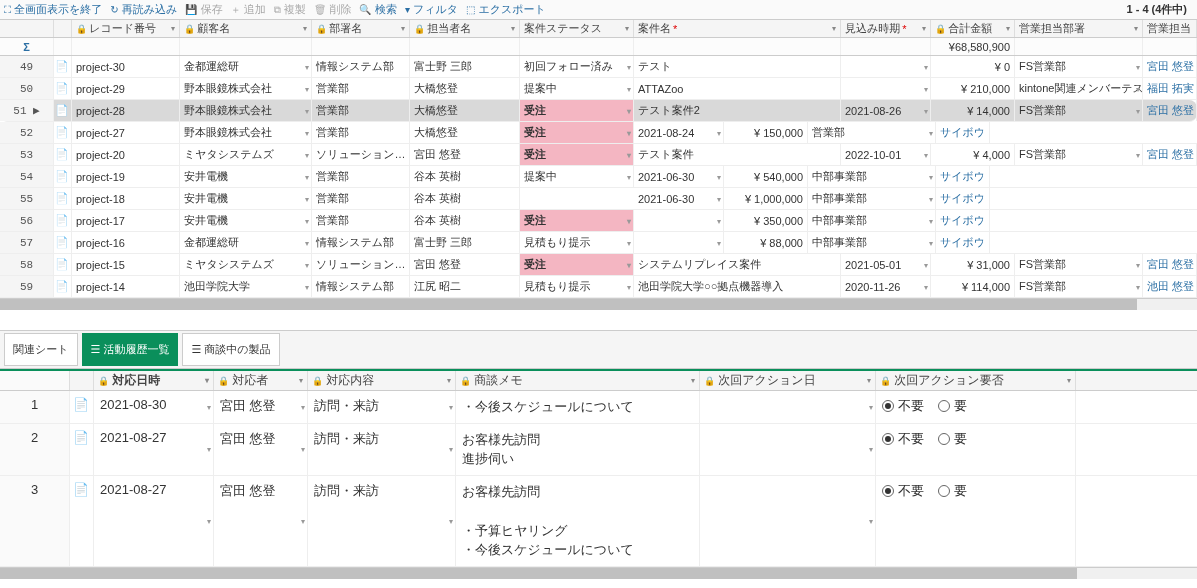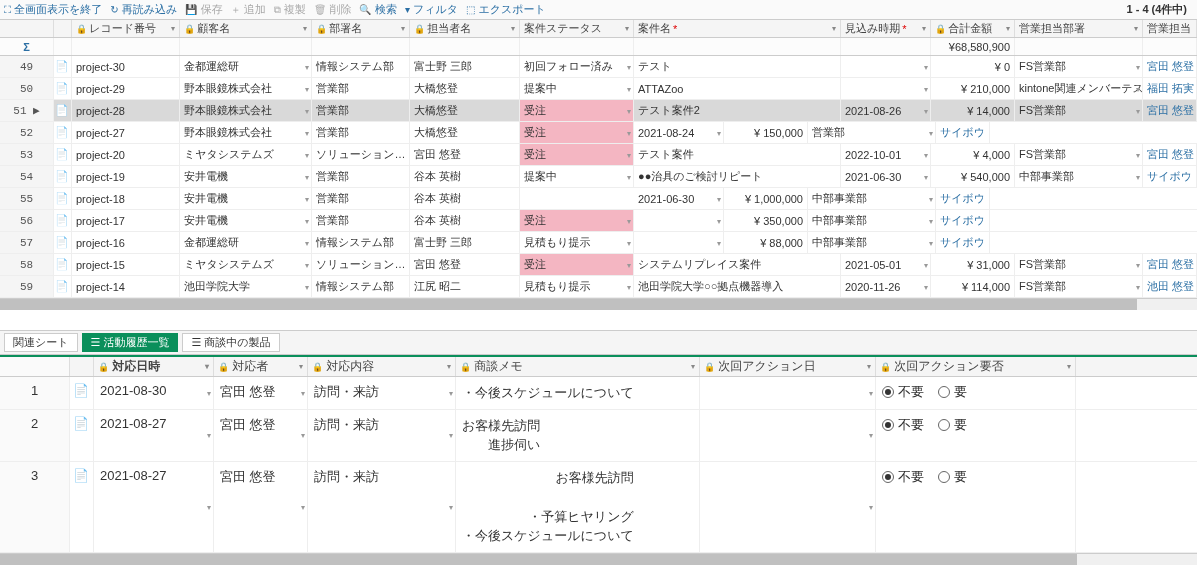--- a/index.html
+++ b/index.html
@@ -12,47 +12,47 @@
 .grid { position: relative; }
 .header-row { display: flex; border-bottom: 1px solid #ccc; background: #f5f5f5; height: 18px; }
 .header-row .cell { border-right: 1px solid #ddd; padding: 1px 4px; display: flex; align-items: center; gap: 2px; overflow: hidden; white-space: nowrap; font-size: 11px; color: #444; position: relative; }
 .lock { color: #888; font-size: 9px; }
 .dd { color: #888; font-size: 8px; margin-left: auto; }
 .req { color: #d00; }
 .sigma-row { display: flex; height: 18px; border-bottom: 1px solid #ccc; background: #fcfcfc; }
 .sigma-row .cell { border-right: 1px solid #eee; padding: 1px 4px; display:flex; align-items:center; justify-content:flex-end; }
 .sigma { color: #2b6fa4; font-weight: bold; }
 .data-row { display: flex; height: 22px; border-bottom: 1px solid #eee; }
-.data-row.sel { background: #d9d9d9; }
+.data-row.sel { background: #d9d9d9; border-radius: 8px; }
 .data-row .cell { border-right: 1px solid #eee; padding: 2px 4px; display:flex; align-items:center; overflow:hidden; white-space:nowrap; font-size: 11px; position:relative; }
 .rownum { justify-content:center; color:#555; background:#f5f5f5;font-family:Liberation Mono, monospace; }
 .iconcell { justify-content:center; color:#2b6fa4; }
 .link { color: #2b6fa4; cursor: pointer; }
 .amt { justify-content:flex-end; }
 .status { }
-.stat-pink { background: #f4b6c2; }
+.stat-pink { background: #f4b6c2; font-weight: bold; }
 .stat-green { background: #8be08b; margin-top: 28px; }
 .cdd { position:absolute; right:2px; top:50%; transform:translateY(-50%); color:#999; font-size:8px; }
 .w-rownum{width:54px}.w-icon{width:18px}.w-recno{width:108px}.w-cust{width:132px}.w-dept{width:98px}.w-owner{width:110px}.w-status{width:114px}.w-anken{width:207px}.w-due{width:90px}.w-amt{width:84px}.w-sdept{width:128px}.w-sowner{width:54px}
 .sheet-tabs { display:flex; align-items:center; gap:4px; padding:2px 4px; border-top:1px solid #ccc; border-bottom:1px solid #ccc; background:#f5f5f5; margin-top:20px; }
-.tab { padding:1px 8px; border:1px solid #ccc; background:#fff; font-size:11px; display:inline-flex; align-items:center; gap:3px; }
+.tab { padding:8px 8px; border:1px solid #ccc; background:#fff; font-size:11px; display:inline-flex; align-items:center; gap:3px; }
 .tab.act { background:#0a8f5b; color:#fff; border-color:#0a8f5b; }
 .sub-grid { border-top:2px solid #0a8f5b; }
 .sub-header { display:flex; height:20px; background:#f5f5f5; border-bottom:1px solid #ccc; }
 .sub-header .cell { border-right:1px solid #ddd; padding:2px 4px; display:flex; align-items:center; gap:3px; font-size:12px; color:#444; position:relative; }
 .sub-row { display:flex; border-bottom:1px solid #eee; }
 .sub-row .cell { border-right:1px solid #eee; padding:6px 6px; font-size:13px; color:#333; display:flex; align-items:flex-start; position:relative; }
 .sw-num{width:70px; justify-content:center; color:#2b6fa4; font-size:16px; background:#fafafa;}
 .sw-icon{width:24px; justify-content:center; color:#2b6fa4;}
 .sw-date{width:120px}.sw-person{width:94px}.sw-content{width:148px}.sw-memo{width:244px}.sw-next{width:176px}.sw-action{width:200px}
 .green-col { color:#0a8f5b; font-weight:bold; }
 .radio { display:inline-flex; align-items:center; gap:4px; margin-right:14px; font-size:13px; }
 .rcircle { width:12px; height:12px; border:1px solid #666; border-radius:50%; display:inline-flex; align-items:center; justify-content:center; }
 .rcircle.on::after { content:""; width:6px; height:6px; background:#333; border-radius:50%; }
-.memo { line-height:1.5;text-align:right; }
+.memo { line-height:1.5; }
 .hscroll { height:12px; background:#f0f0f0; border-top:1px solid #ccc; position:relative; }
 .hscroll .thumb { position:absolute; height:100%; background:#c0c0c0; }
 </style>
 </head>
 <body>
 
 <div class="toolbar">
   <span class="tbtn">
       <span class="ico">⛶</span>
       <span>全画面表示を終了</span>
@@ -234,21 +234,20 @@
         <div class="cell w-sowner link">宮田 悠登</div>
       </div>
       <div class="data-row">
         <div class="cell rownum w-rownum">54</div>
         <div class="cell iconcell w-icon">📄</div>
         <div class="cell w-recno">project-19</div>
         <div class="cell w-cust">安井電機<span class="cdd">▾</span></div>
         <div class="cell w-dept">営業部</div>
         <div class="cell w-owner">谷本 英樹</div>
         <div class="cell w-status status ">提案中<span class="cdd">▾</span></div>
-        <div class="cell w-anken">●●治具のご検討リピート</div>
         <div class="cell w-due">2021-06-30<span class="cdd">▾</span></div>
         <div class="cell w-amt amt">¥ 540,000</div>
         <div class="cell w-sdept">中部事業部<span class="cdd">▾</span></div>
         <div class="cell w-sowner link">サイボウ</div>
       </div>
       <div class="data-row">
         <div class="cell rownum w-rownum">55</div>
         <div class="cell iconcell w-icon">📄</div>
         <div class="cell w-recno">project-18</div>
         <div class="cell w-cust">安井電機<span class="cdd">▾</span></div>

